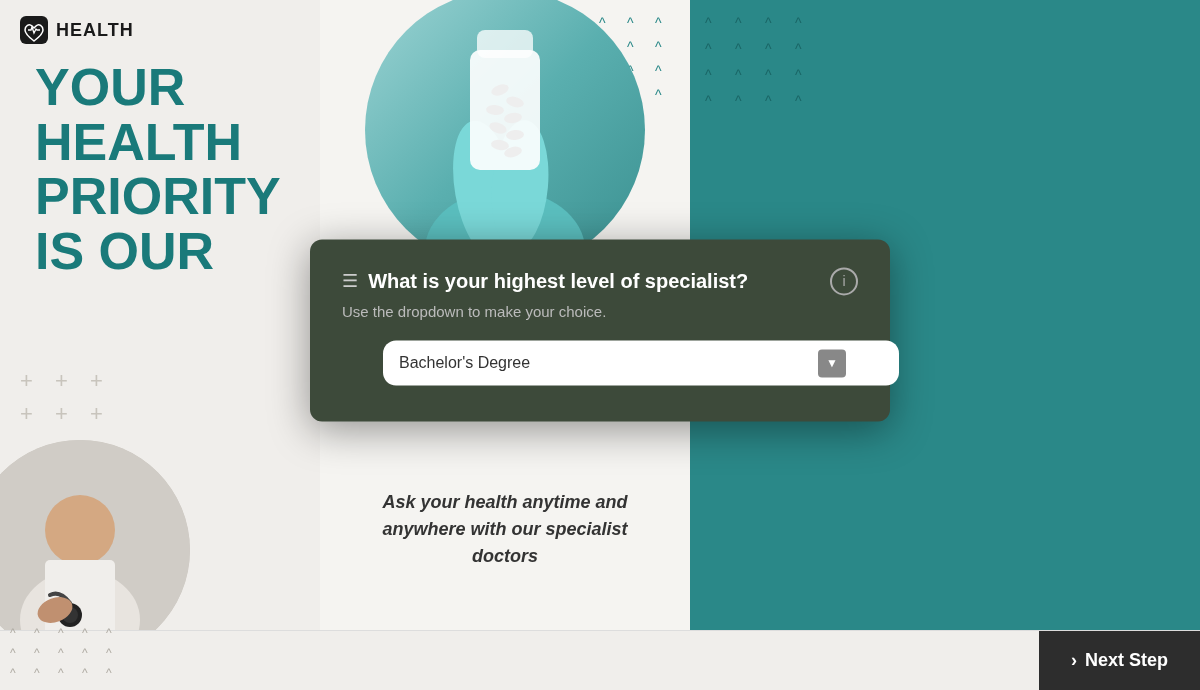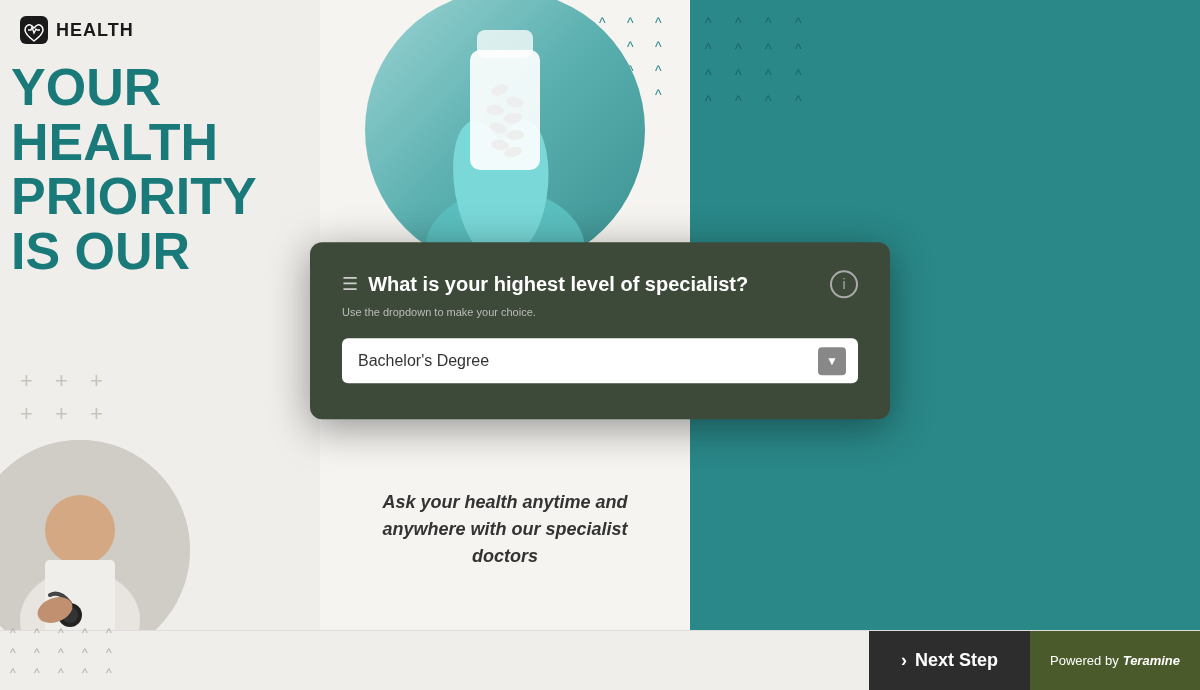--- a/index.html
+++ b/index.html
@@ -46,20 +46,21 @@
 
     .headline {
       padding: 0 11px;
       font-size: 52px;
       font-weight: 900;
       color: #1a7a7a;
       line-height: 1.05;
       text-transform: uppercase;
       z-index: 2;
       position: relative;
+      margin-left: 24px;
     }
 
     .plus-decorations {
       position: absolute;
       bottom: 200px;
       left: 20px;
       color: #c8c4bc;
       font-size: 22px;
       line-height: 1.5;
       letter-spacing: 8px;
@@ -182,41 +183,42 @@
       display: flex;
       align-items: center;
       justify-content: center;
       color: #aaa;
       font-size: 14px;
       cursor: pointer;
       flex-shrink: 0;
     }
 
     .modal-subtitle {
-      font-size: 11px;
+      font-size: 15px;
       color: #bbb;
       margin-bottom: 20px;
     }
 
     .dropdown-wrapper {
       position: relative;
     }
 
     .dropdown-select {
       width: 100%;
       padding: 14px 44px 14px 16px;
       font-size: 16px;
       color: #333;
       background: #fff;
       border: none;
-      border-radius: 6px;
+      border-radius: 13px;
       appearance: none;
       -webkit-appearance: none;
       cursor: pointer;
       outline: none;
+      margin-left: 41px;
     }
 
     .dropdown-arrow {
       position: absolute;
       right: 12px;
       top: 50%;
       transform: translateY(-50%);
       background: #888;
       color: #fff;
       width: 28px;
@@ -449,17 +451,13 @@
     <span>^</span>
     <span>^</span>
     <span>^</span>
     <span>^</span>
   </div>
 
   <button class="next-step-btn">
     <span>›</span>
     <span>Next Step</span>
   </button>
-  <div class="powered-by">
-    <span>Powered by</span>
-    <span class="powered-by-brand">Teramine</span>
-  </div>
 </div>
 
 </body></html>

